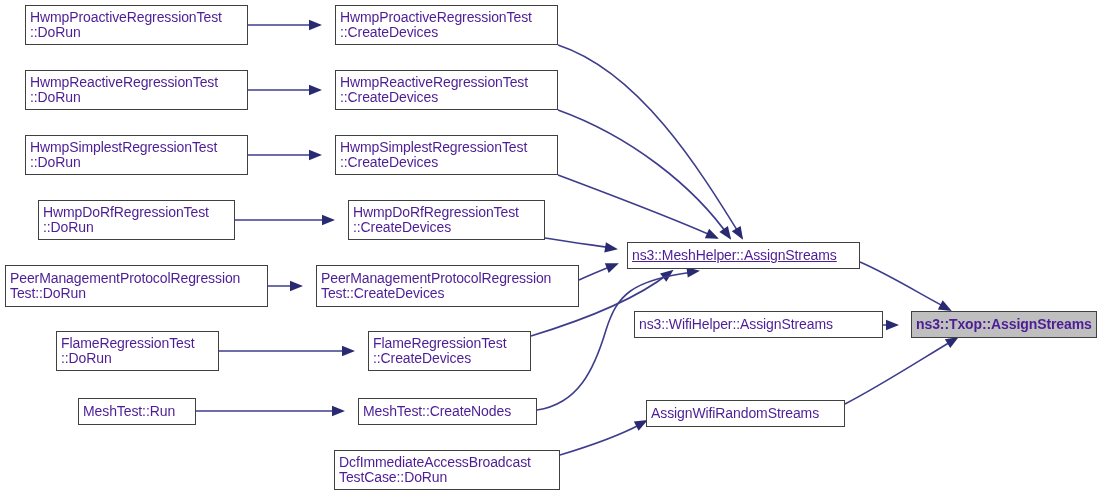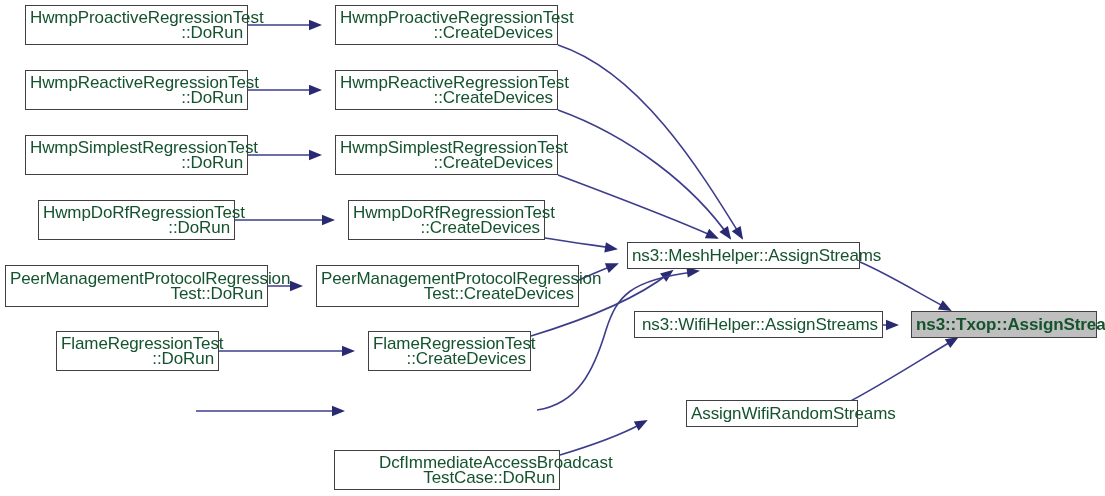--- a/index.html
+++ b/index.html
@@ -34,23 +34,23 @@
     stroke: none;
   }
   .node {
     position: absolute;
     box-sizing: border-box;
     border: 1.4px solid #404040;
     background: #ffffff;
     display: flex;
     align-items: center;
     justify-content: center;
-    text-align: right;
-    color: #14532d;
-    font-size: 17px;
+    text-align: left;
+    color: #4c1d95;
+    font-size: 14px;
     line-height: 15px;
     letter-spacing: -0.1px;
     white-space: pre-line;
     z-index: 2;
   }
   .node.highlight {
     background: #bfbfbf;
     font-weight: bold;
   }
   .node-label {
@@ -156,19 +156,21 @@
     <div class="node" style="left: 348px; top: 200px; width: 197px; height: 40px;"><span class="node-label">HwmpDoRfRegressionTest
 ::CreateDevices</span></div>
     <div class="node" style="left: 5px; top: 265px; width: 263px; height: 42px;"><span class="node-label">PeerManagementProtocolRegression
 Test::DoRun</span></div>
     <div class="node" style="left: 316px; top: 265px; width: 263px; height: 42px;"><span class="node-label">PeerManagementProtocolRegression
 Test::CreateDevices</span></div>
     <div class="node" style="left: 56px; top: 331px; width: 163px; height: 40px;"><span class="node-label">FlameRegressionTest
 ::DoRun</span></div>
     <div class="node" style="left: 368px; top: 331px; width: 163px; height: 40px;"><span class="node-label">FlameRegressionTest
 ::CreateDevices</span></div>
-    <div class="node" style="left: 334px; top: 450px; width: 226px; height: 40px; padding-left: 40px;"><span class="node-label">DcfImmediateAccessBroadcast
+    <div class="node" style="left: 78px; top: 398px; width: 118px; height: 27px;"><span class="node-label">MeshTest::Run</span></div>
+    <div class="node" style="left: 358px; top: 398px; width: 179px; height: 27px;"><span class="node-label">MeshTest::CreateNodes</span></div>
+    <div class="node" style="left: 334px; top: 450px; width: 226px; height: 40px;"><span class="node-label">DcfImmediateAccessBroadcast
 TestCase::DoRun</span></div>
-    <div class="node" style="left: 627px; top: 242px; width: 233px; height: 27px;"><span class="node-label">ns3::MeshHelper::AssignStreams</span></div>
+    <div class="node" style="left: 627px; top: 242px; width: 233px; height: 27px; text-decoration: underline;"><span class="node-label">ns3::MeshHelper::AssignStreams</span></div>
     <div class="node" style="left: 634px; top: 311px; width: 249px; height: 27px;"><span class="node-label">ns3::WifiHelper::AssignStreams</span></div>
-    <div class="node" style="left: 646px; top: 400px; width: 172px; height: 27px; margin-left: 40px;"><span class="node-label">AssignWifiRandomStreams</span></div>
+    <div class="node" style="left: 646px; top: 400px; width: 199px; height: 27px;"><span class="node-label">AssignWifiRandomStreams</span></div>
     <div class="node highlight" style="left: 911px; top: 311px; width: 186px; height: 27px;"><span class="node-label">ns3::Txop::AssignStreams</span></div>
   </div>
 
 </body></html>

